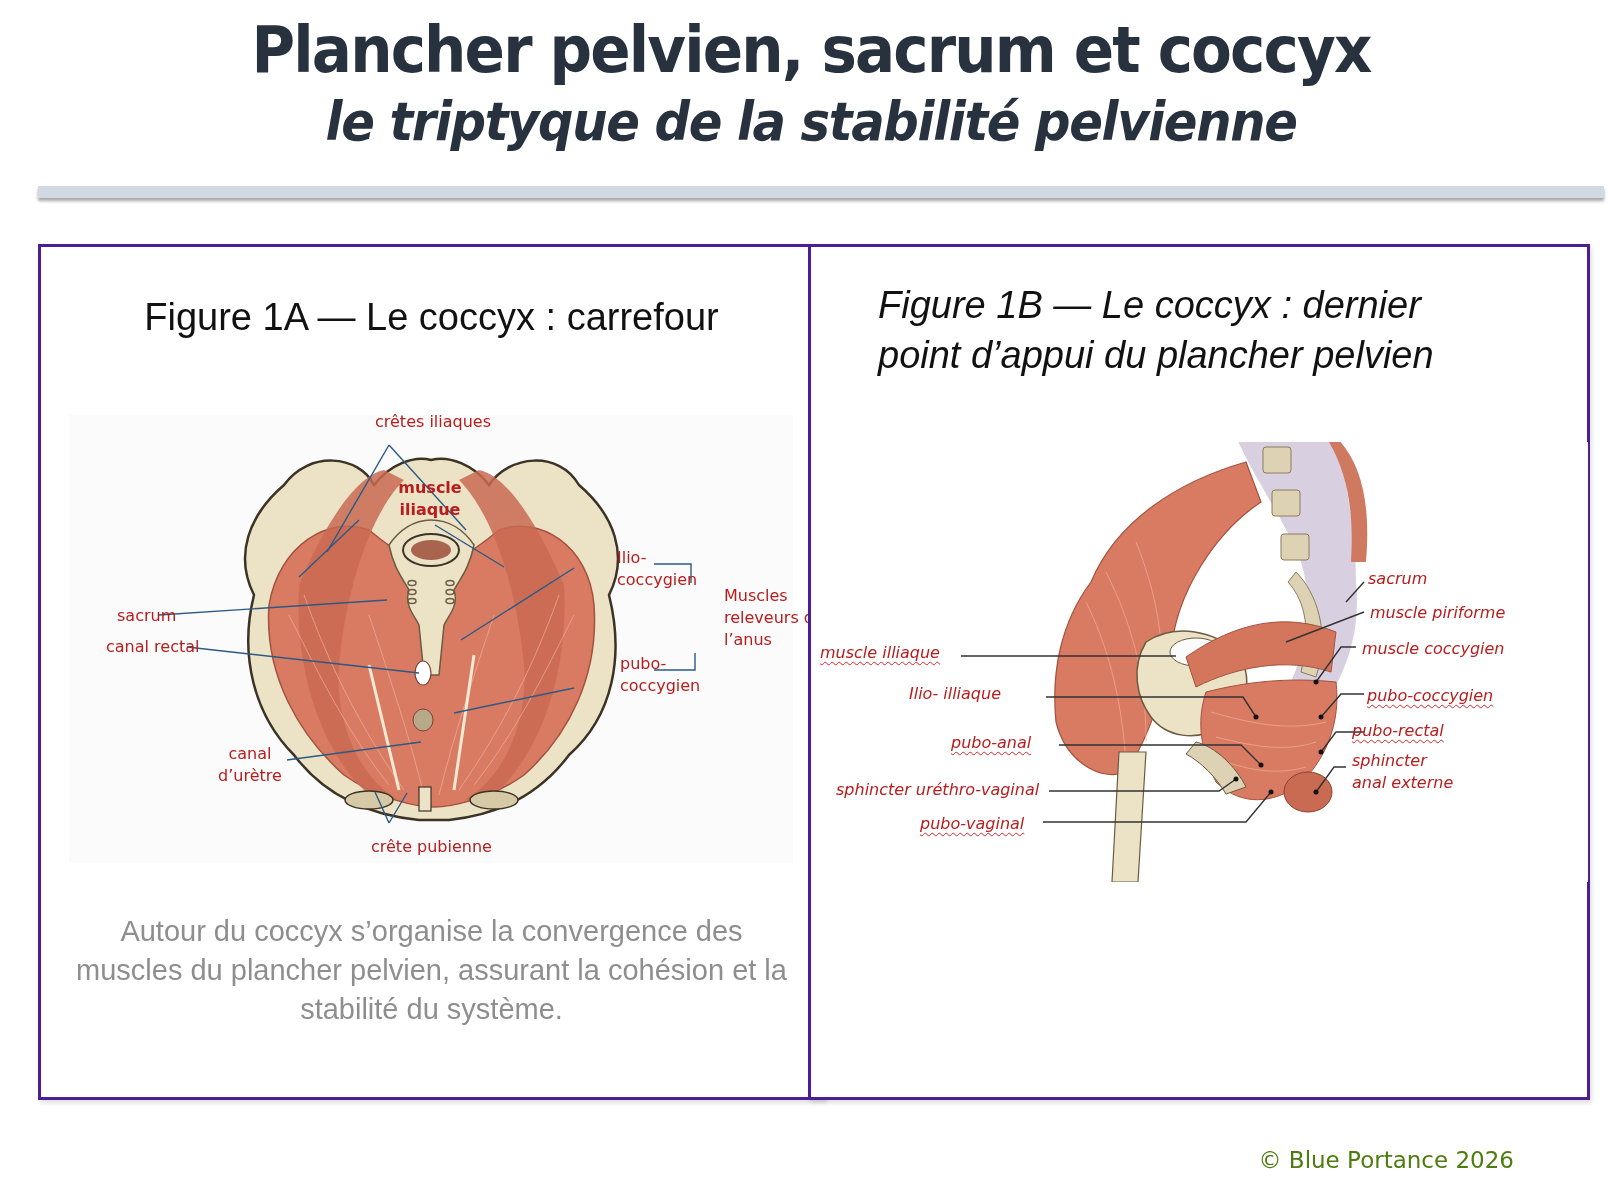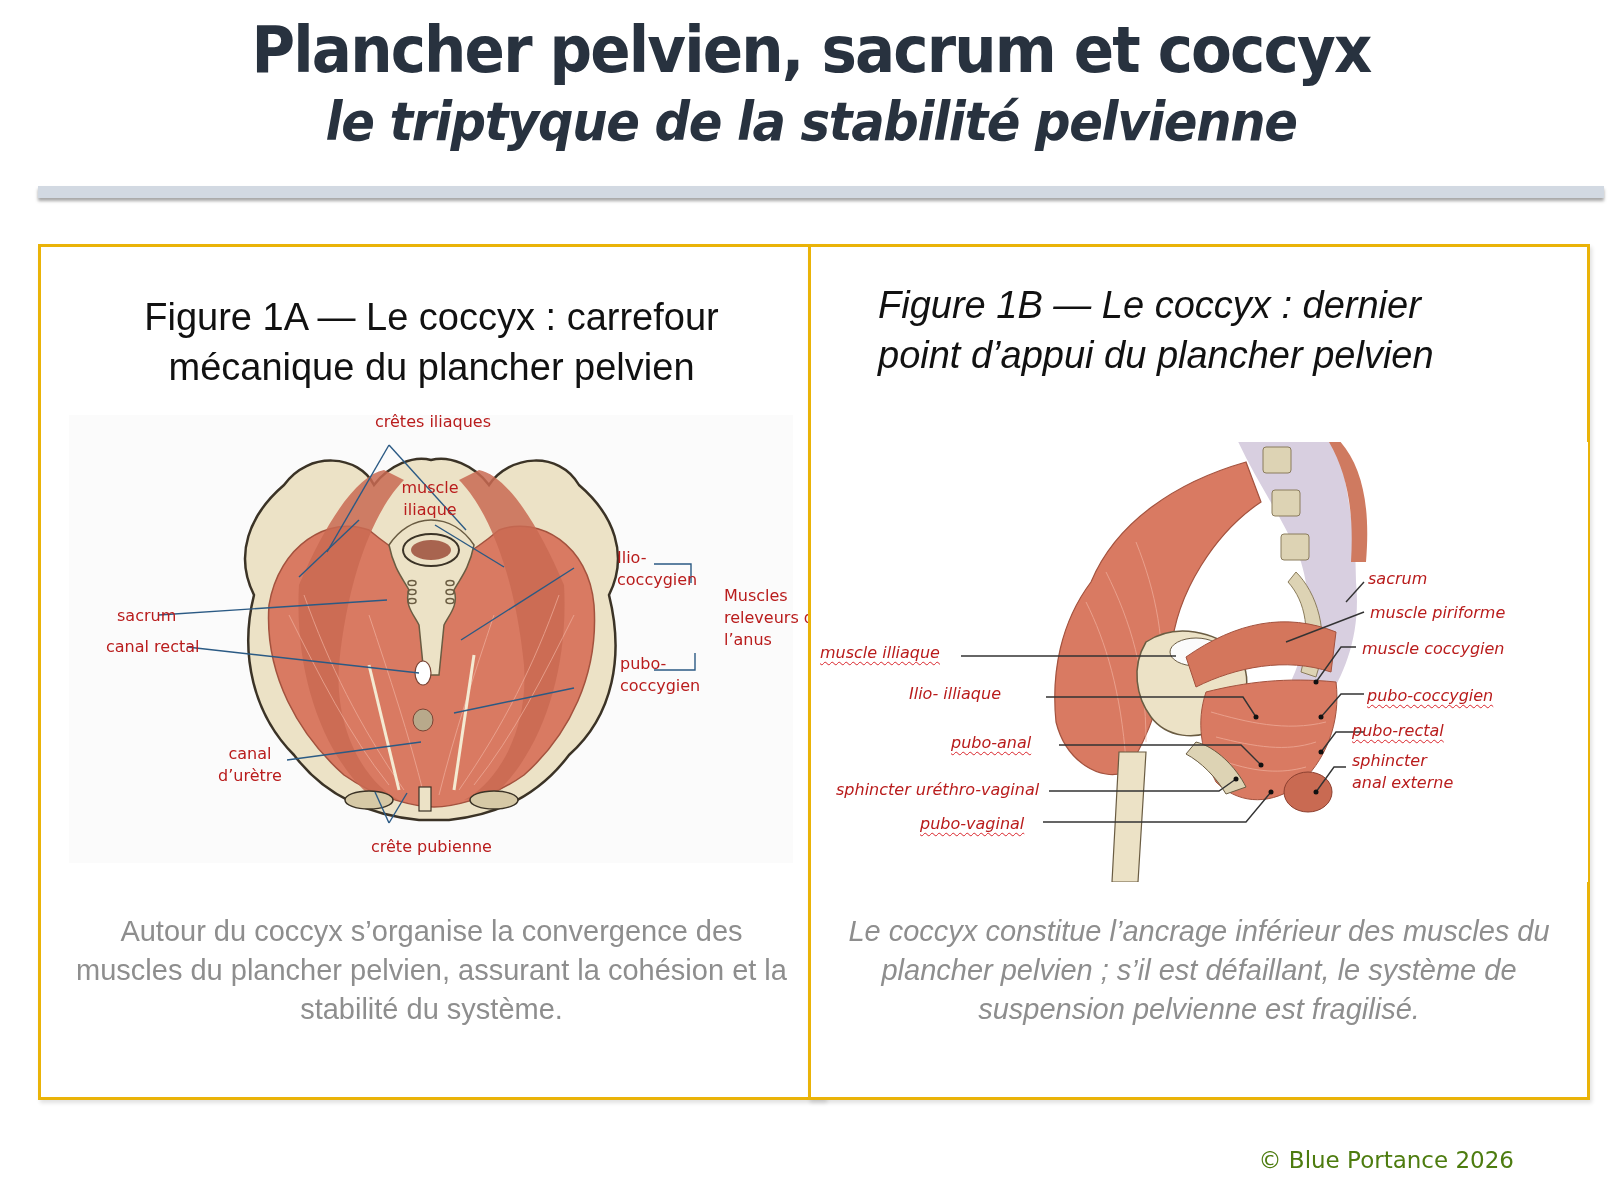--- a/index.html
+++ b/index.html
@@ -18,21 +18,21 @@
     font-size: 54px; letter-spacing: -1.5px; color: #28323f; line-height: 68px;
     transform: scaleX(0.92); transform-origin: center;
   }
   .title-rule {
     position: absolute; left: 38px; top: 186px; width: 1566px; height: 12px;
     background: #d2d9e2; box-shadow: 0 3px 3px rgba(0,0,0,0.35);
   }
 
   .panel {
     position: absolute; top: 244px; height: 856px; background: #fff;
-    border: 3px solid #eab308; box-shadow: 2px 3px 4px rgba(0,0,0,0.12);
+    border: 3px solid #4c1d95; box-shadow: 2px 3px 4px rgba(0,0,0,0.12);
   }
   .panel-a { left: 38px; width: 787px; }
   .panel-b { left: 808px; width: 782px; font-style: italic; }
 
   .fig-title {
     position: absolute; font-family: "Liberation Sans", "DejaVu Sans", sans-serif;
     font-size: 38px; line-height: 50px; color: #111;
   }
   .panel-a .fig-title { left: 0; width: 100%; top: 45px; text-align: center; }
   .panel-b .fig-title { left: 67px; width: 700px; top: 33px; text-align: left; }
@@ -64,21 +64,20 @@
 </head>
 <body>
 
 <div class="title">Plancher pelvien, sacrum et coccyx</div>
 <div class="subtitle">le triptyque de la stabilité pelvienne</div>
 <div class="title-rule"></div>
 
 <div class="panel panel-a">
   <div class="fig-title">
     <div>Figure 1A — Le coccyx : carrefour</div>
-    <div>mécanique du plancher pelvien</div>
   </div>
 
   <div class="figure">
     <svg width="724" height="448" viewBox="0 0 724 448">
 
       <path d="M215,70 C240,35 290,40 305,70 C320,50 345,40 362,45 C380,40 405,50 420,70 C440,40 490,35 510,70 C545,100 560,140 540,180 C555,240 545,300 500,340 C470,380 430,400 380,405 L350,405 C300,400 255,380 225,340 C185,300 170,240 185,180 C165,140 180,100 215,70 Z" fill="#ece2c6" stroke="#3b3326" stroke-width="2.5"></path>
 
       <path d="M200,190 C210,130 260,100 300,115 C330,140 350,150 365,150 C380,150 400,140 430,115 C470,100 520,130 525,190 C530,260 500,320 455,360 C420,385 380,392 365,392 C350,392 310,385 275,360 C230,320 195,260 200,190 Z" fill="#d97a62" stroke="#a3523e" stroke-width="1.5"></path>
 
       <path d="M230,170 C260,100 290,60 315,55 L335,65 C310,90 280,150 270,250 C265,320 300,370 330,385 L300,380 C255,340 225,260 230,170 Z" fill="#c96a52" opacity="0.85"></path>
@@ -139,21 +138,21 @@
 
         <path d="M320,408 L306,377"></path>
         <path d="M320,408 L338,378"></path>
 
         <path d="M585,149 L622,149 L622,168"></path>
         <path d="M585,255 L626,255 L626,238"></path>
       </g>
     </svg>
 
     <div class="lbl" style="left:306px; top:-4px;">crêtes iliaques</div>
-    <div class="lbl multi" style="left:326px; top:62px; width:70px; text-align:center;">muscle iliaque</div>
+    <div class="lbl multi" style="left:326px; top:62px; width:70px; text-align:center;font-weight:bold;">muscle iliaque</div>
     <div class="lbl" style="left:48px; top:190px;">sacrum</div>
     <div class="lbl" style="left:37px; top:221px;">canal rectal</div>
     <div class="lbl multi" style="left:548px; top:132px; width:90px;">Ilio-coccygien</div>
     <div class="lbl multi" style="left:655px; top:170px; width:100px;">Muscles releveurs de l’anus</div>
     <div class="lbl multi" style="left:551px; top:238px; width:90px;">pubo-coccygien</div>
     <div class="lbl multi" style="left:146px; top:328px; width:70px; text-align:center;">canal d’urètre</div>
     <div class="lbl" style="left:302px; top:421px;">crête pubienne</div>
   </div>
 
   <div class="caption">Autour du coccyx s’organise la convergence des muscles du plancher pelvien, assurant la cohésion et la stabilité du système.</div>
@@ -234,16 +233,15 @@
     <div class="lbl squiggle" style="left:4px; top:200px;">muscle illiaque</div>
     <div class="lbl" style="left:93px; top:241px;">Ilio- illiaque</div>
     <div class="lbl squiggle" style="left:551px; top:243px;">pubo-coccygien</div>
     <div class="lbl squiggle" style="left:536px; top:278px;">pubo-rectal</div>
     <div class="lbl squiggle" style="left:135px; top:290px;">pubo-anal</div>
     <div class="lbl multi" style="left:536px; top:308px; width:110px;">sphincter anal externe</div>
     <div class="lbl" style="left:20px; top:337px;">sphincter uréthro-vaginal</div>
     <div class="lbl squiggle" style="left:104px; top:371px;">pubo-vaginal</div>
   </div>
 
-  <div class="caption">Le coccyx constitue l’ancrage inférieur des muscles du plancher pelvien ; s’il est défaillant, le système de suspension pelvienne est fragilisé.</div>
 </div>
 
 <div class="footer">© Blue Portance 2026</div>
 
 </body></html>

